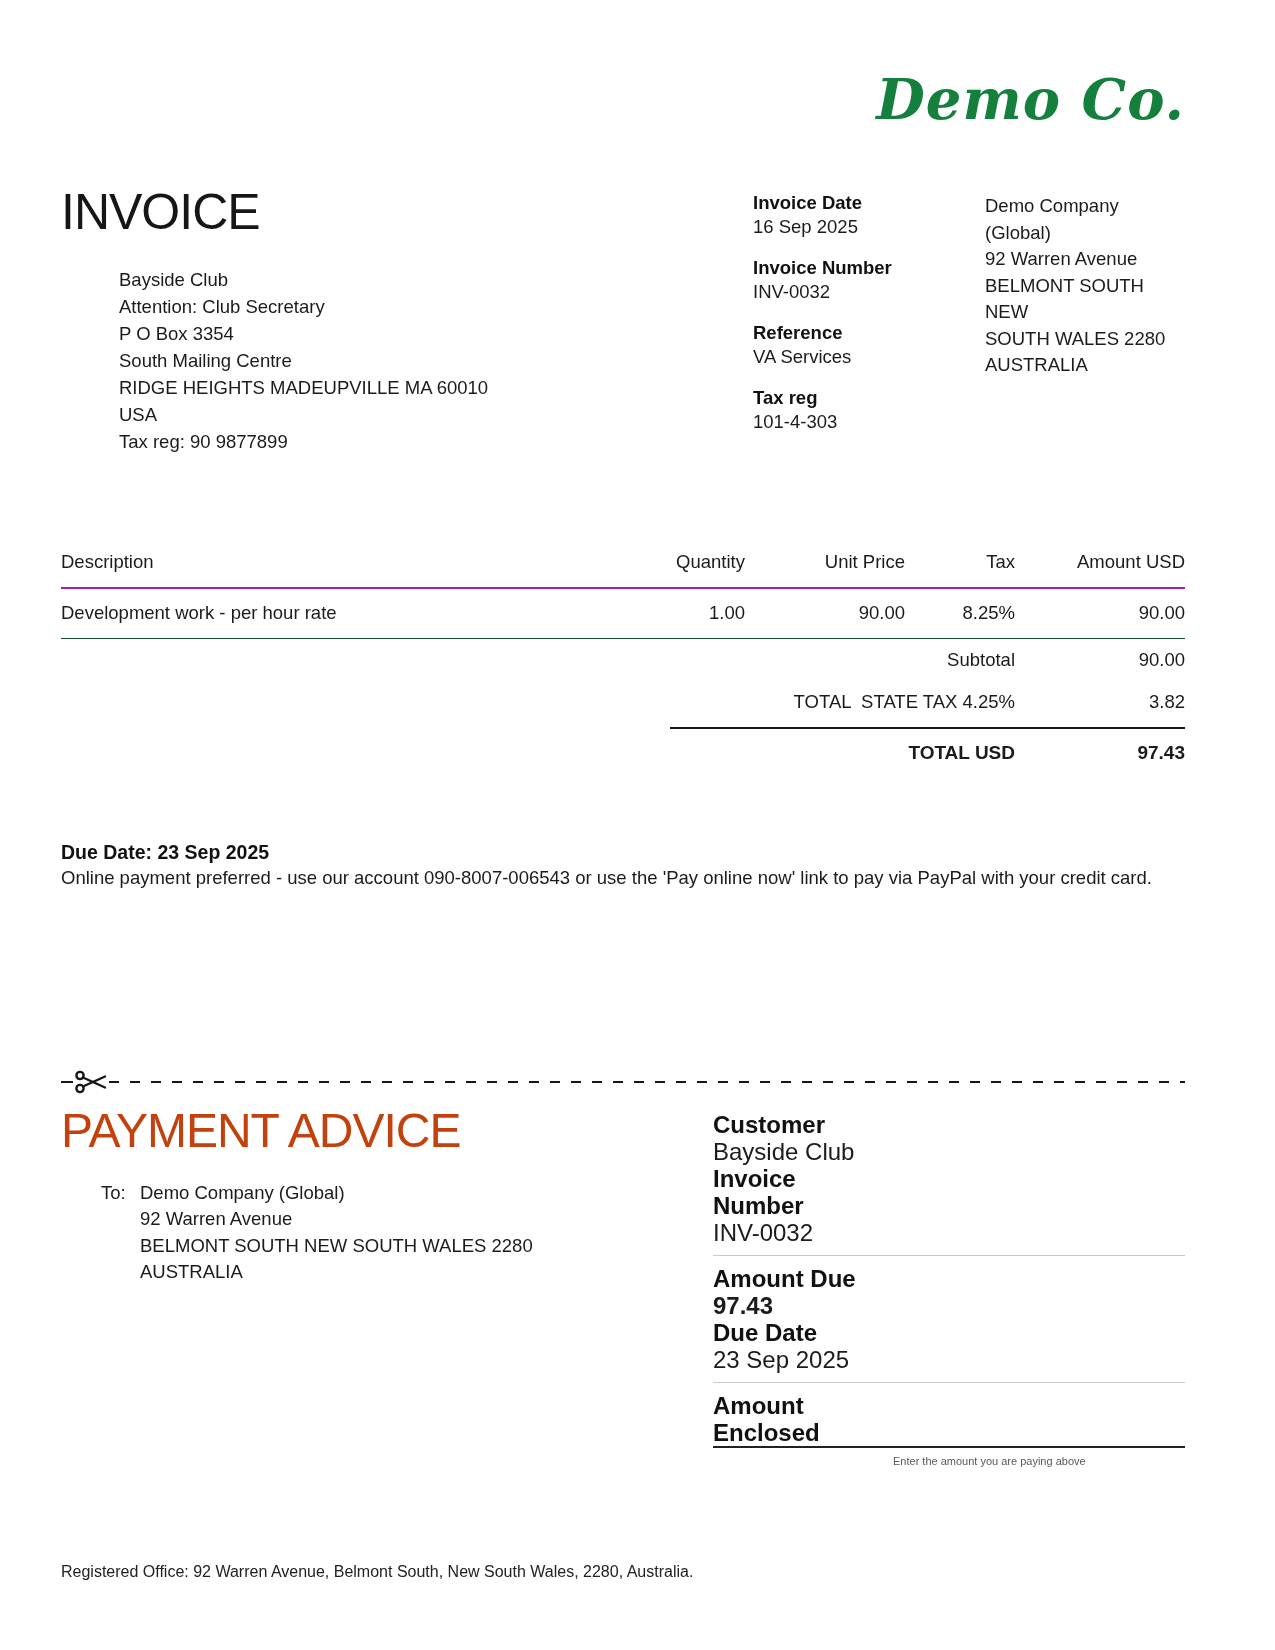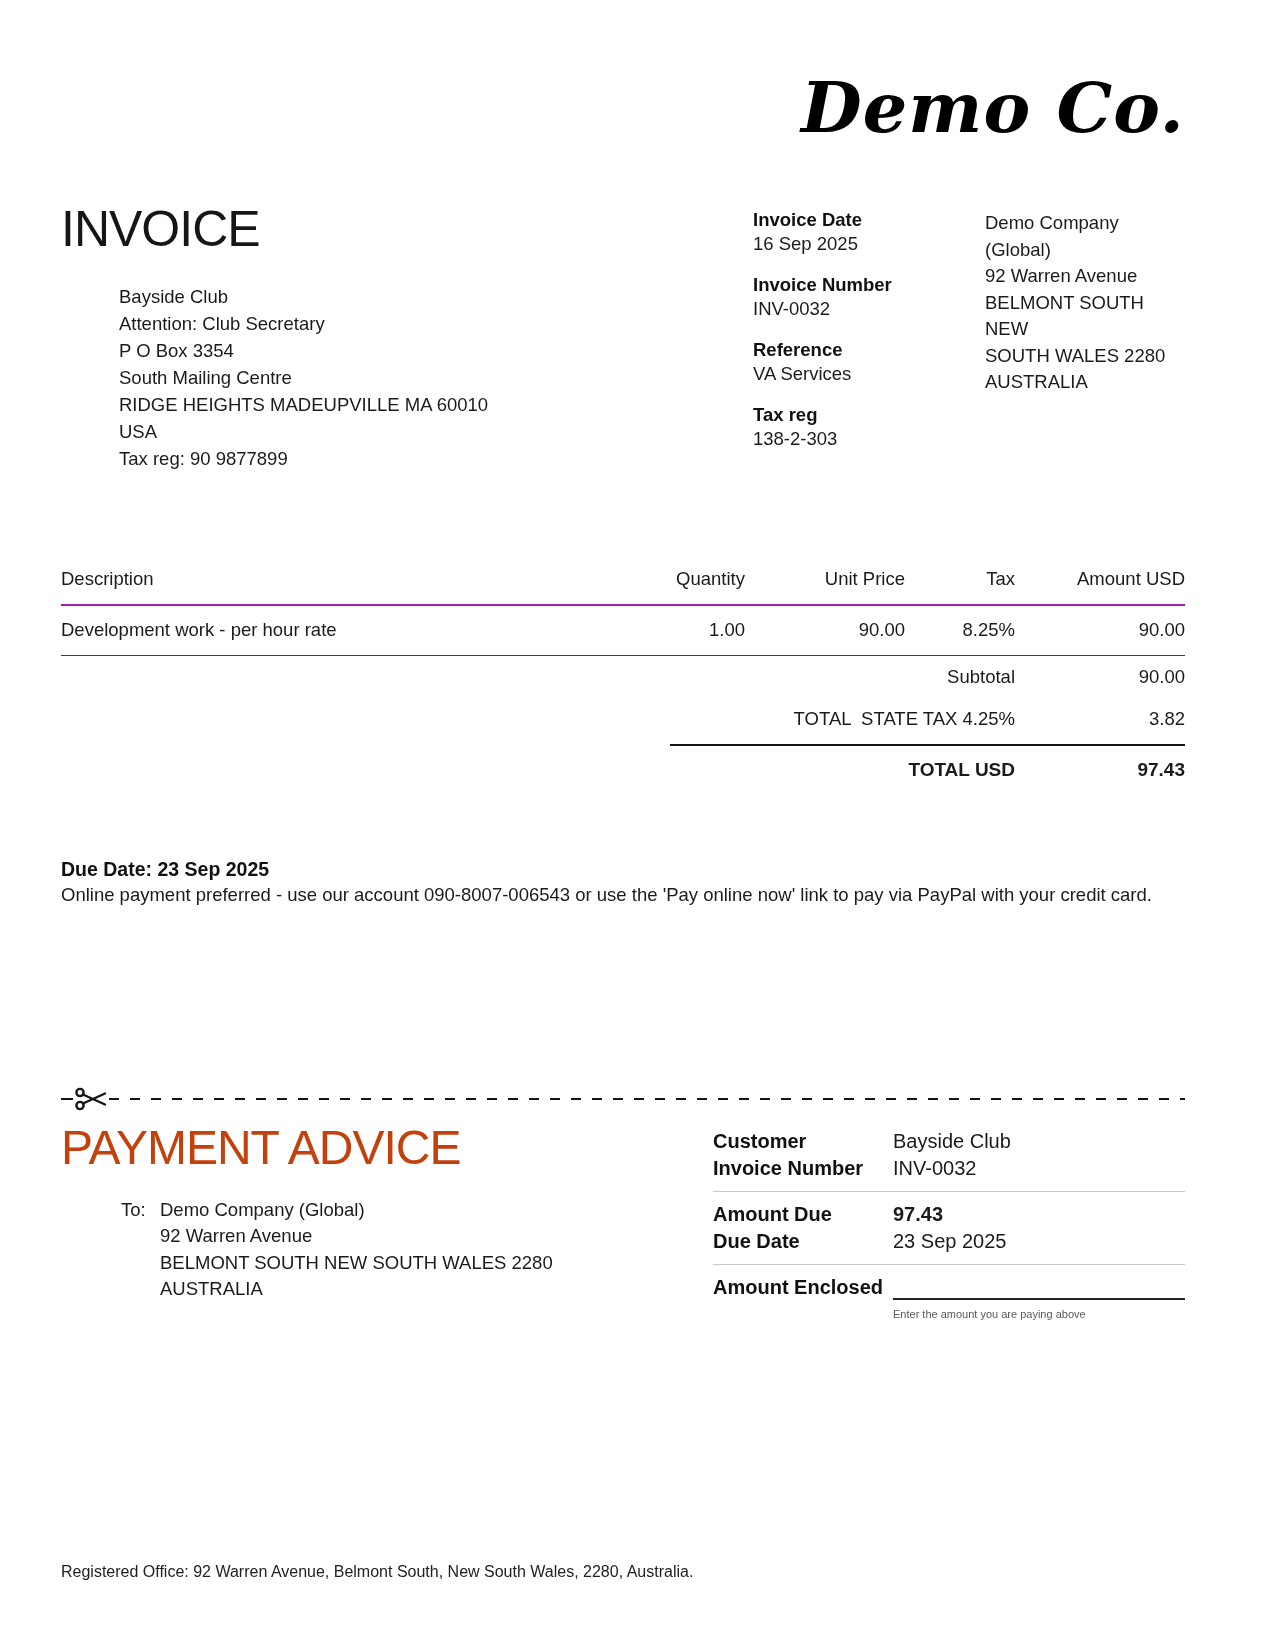--- a/index.html
+++ b/index.html
@@ -7,21 +7,21 @@
   .page {
     width:1275px; height:1650px; position:relative; background:#ffffff;
     font-family:"Liberation Sans", sans-serif; color:#1b1b1b; overflow:hidden;
   }
   .content { padding:0 90px 0 61px; }
 
   
   .logo-row { padding-top:66px; text-align:right; }
   .logo {
     font-family:"DejaVu Serif", serif; font-style:italic; font-weight:700;
-    font-size:70px; line-height:1.2; color:#000000; letter-spacing:1px;margin-left:10px;
+    font-size:56px; line-height:1.2; color:#15803d; letter-spacing:1px;margin-left:10px;
   }
 
   
   .header { display:flex; margin-top:52px; }
   .h-col1 { flex:0 0 692px; }
   .invoice-title { font-size:50px; font-weight:400; letter-spacing:-1px; line-height:1.1; color:#161616; }
   .bill-to { margin:26px 0 0 58px; font-size:18.5px; line-height:27px; }
   .h-col2 { flex:0 0 232px; padding-top:6px; }
   .meta-group { margin-bottom:17px; }
   .meta-label { font-weight:700; font-size:18.5px; line-height:24px; color:#111; }
@@ -54,23 +54,23 @@
   .cut-dash { width:12px; height:2px; background:#161616; }
   .scissors { width:34px; height:26px; flex:0 0 auto; margin:0 1px; }
   .cut-rule { flex:1; height:2px;
     background:repeating-linear-gradient(90deg,#161616 0 10px, transparent 10px 21px); }
 
   
   .advice { display:flex; margin-top:10px; }
   .a-col1 { flex:0 0 652px; }
   .advice-title { font-size:48px; font-weight:400; letter-spacing:-1px; line-height:1.1; color:#c2410c; }
   .to-block { display:flex; margin-top:22px; font-size:18.5px; line-height:26.5px; }
-  .to-label { margin-left:60px; width:39px; }
+  .to-label { margin-left:40px; width:39px; }
   .a-col2 { flex:1; padding-top:6px; }
-  .f-row { display:flex; font-size:20px; line-height:27px; }
+  .f-row { display:flex; font-size:24px; line-height:27px;flex-direction:column; }
   .f-label { width:180px; font-weight:700; color:#111; }
   .f-value { flex:1; }
   .f-value.bold { font-weight:700; }
   .panel-sep { border:none; border-top:1px solid #c9c9c9; margin:9px 0; }
   .enclosed-cell { flex:1; border-bottom:2px solid #222; height:26px; }
   .hint { margin-left:180px; margin-top:7px; font-size:11px; color:#58595b; }
 
   
   .footer { position:absolute; left:61px; top:1563px; font-size:16px; color:#222; }
 </style>
@@ -106,21 +106,21 @@
         <div class="meta-group">
           <div class="meta-label">Invoice Number</div>
           <div class="meta-value">INV-0032</div>
         </div>
         <div class="meta-group">
           <div class="meta-label">Reference</div>
           <div class="meta-value">VA Services</div>
         </div>
         <div class="meta-group">
           <div class="meta-label">Tax reg</div>
-          <div class="meta-value">138-2-303</div>
+          <div class="meta-value">101-4-303</div>
         </div>
       </div>
 
       <div class="h-col3">
         <div>Demo Company (Global)</div>
         <div>92 Warren Avenue</div>
         <div>BELMONT SOUTH NEW</div>
         <div>SOUTH WALES 2280</div>
         <div>AUSTRALIA</div>
       </div>

